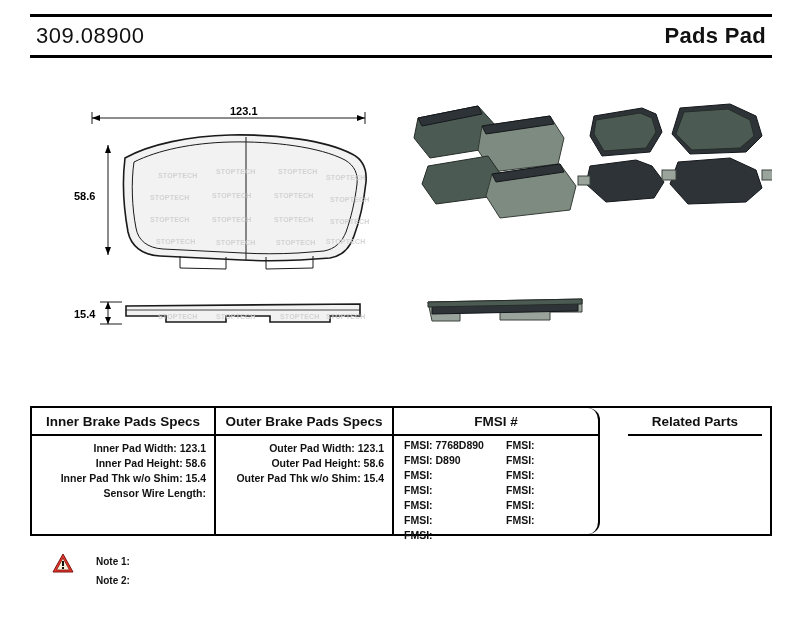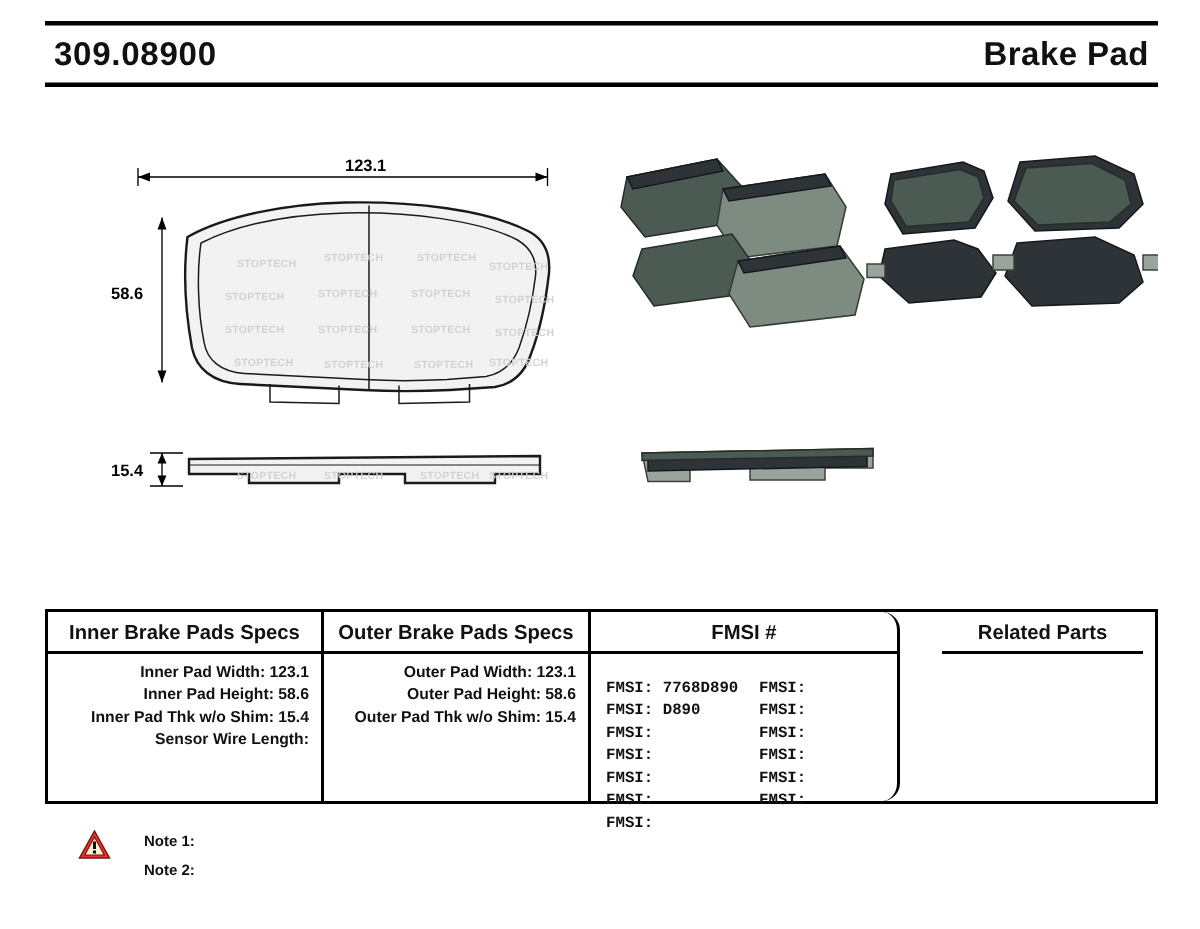--- a/index.html
+++ b/index.html
@@ -32,21 +32,21 @@
     border-top: 3px solid #000;
     border-bottom: 3px solid #000;
     box-sizing: border-box;
     display: flex;
     align-items: center;
     justify-content: space-between;
     padding: 0 6px;
   }
   .part-number {
     font-size: 22px;
-    font-weight: bold;
+    font-weight: normal;
     letter-spacing: 0.5px;
   }
   .doc-title {
     font-size: 22px;
     font-weight: bold;
     letter-spacing: 0.3px;
   }
 
   
   .drawing {
@@ -121,22 +121,21 @@
     font-size: 10.5px;
     font-weight: bold;
   }
   .row-right {
     text-align: right;
     line-height: 15px;
     white-space: nowrap;
   }
   .fmsi-grid {
     display: flex;
-    padding-top: 16px;
-    font-family: Liberation Mono, monospace;
+    padding-top: 2px;
   }
   .fmsi-col {
     width: 50%;
     font-size: 10.5px;
     font-weight: bold;
     line-height: 15px;
     padding-left: 10px;
     box-sizing: border-box;
   }
   .rel-body {
@@ -167,21 +166,21 @@
     top: 1px;
   }
 </style>
 </head>
 <body>
 
 <div class="sheet">
 
   <div class="header">
     <div class="part-number">309.08900</div>
-    <div class="doc-title">Brake Pad</div>
+    <div class="doc-title">Pads Pad</div>
   </div>
 
   <div class="drawing">
 
     <div class="dim-label" style="left:200px; top:35px;">123.1</div>
     <div class="dim-label" style="left:44px; top:120px;">58.6</div>
     <div class="dim-label" style="left:44px; top:238px;">15.4</div>
 
     <svg width="742" height="320" viewBox="0 0 742 320">
 

